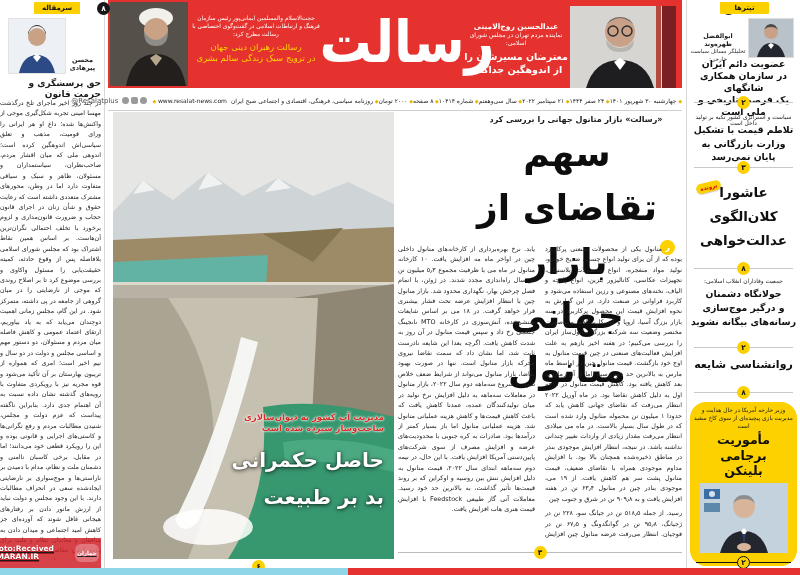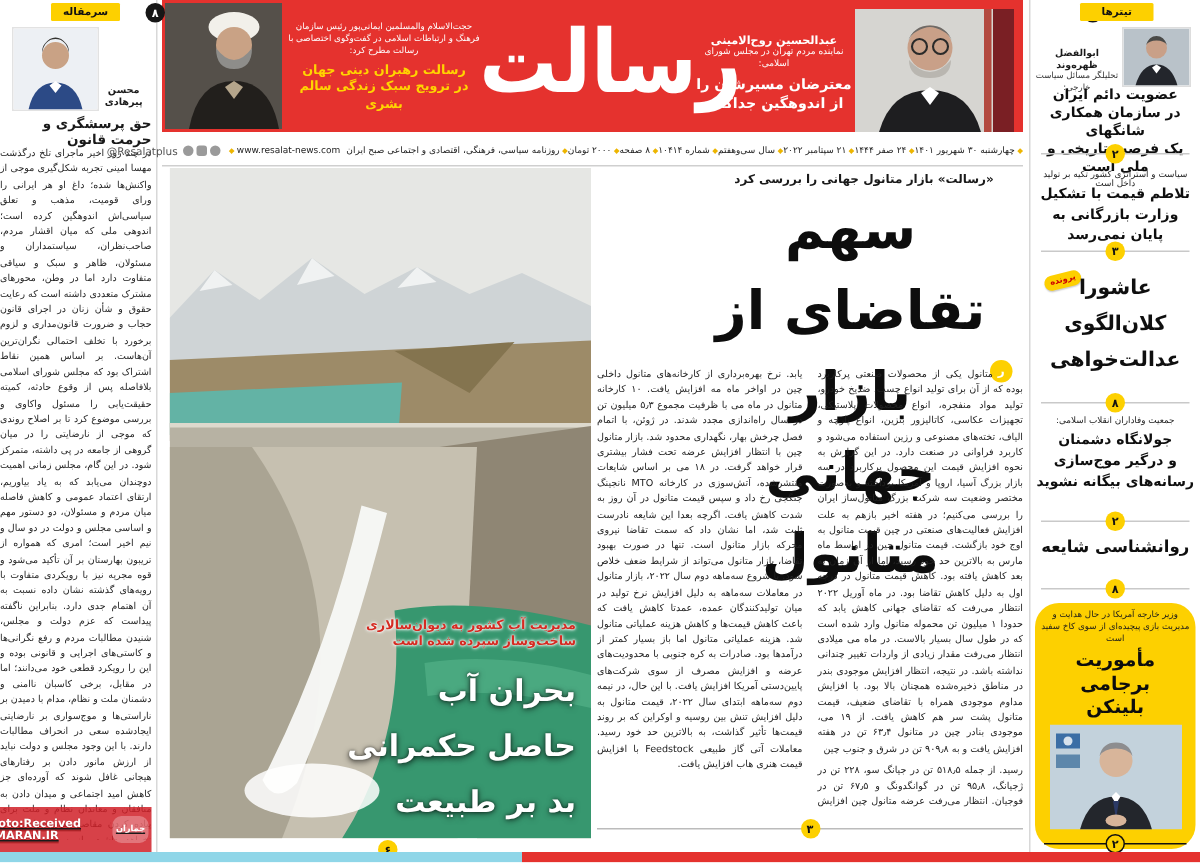--- a/index.html
+++ b/index.html
@@ -32,21 +32,21 @@
            font-weight:bold;display:flex;align-items:center;justify-content:center;flex:0 0 auto;}
   .wm-text{direction:ltr;text-align:left;color:#fff;font-weight:bold;font-size:7.5px;line-height:8.5px;
            text-shadow:0 1px 1px rgba(120,0,0,.6);}
   
   .vdiv{width:1px;background:#d8d8d8;top:0;height:568px;}
   
   .band{left:108px;top:0;width:574px;height:88px;background:#e5322e;overflow:hidden;}
   .cleric-photo{left:2px;top:2px;width:116px;height:84px;}
   .cleric-text{left:84px;top:14px;width:128px;text-align:center;}
   .cleric-kicker{color:#fff;font-size:5.8px;line-height:8.2px;}
-  .cleric-title{color:#ffd400;font-size:8.5px;line-height:11.5px;font-weight:bold;margin-top:3px;}
+  .cleric-title{color:#ffd400;font-size:8.5px;line-height:11.5px;font-weight:normal;margin-top:3px;}
   .logo{left:196px;top:-4px;width:206px;height:92px;color:#fff;font-size:52px;font-weight:bold;
         display:flex;align-items:center;justify-content:center;transform:scaleY(1.12);}
   .mp-text{left:352px;top:22px;width:112px;text-align:center;color:#ffffff;}
   .mp-name{font-size:7.5px;font-weight:bold;line-height:9px;}
   .mp-role{font-size:6px;line-height:8px;}
   .mp-title{font-size:9.5px;line-height:12.5px;font-weight:bold;margin-top:4px;}
   .mp-photo{left:462px;top:6px;width:106px;height:82px;}
   
   .dateline{left:108px;top:93px;width:574px;height:15px;display:flex;align-items:center;font-size:6px;color:#222;}
   .dateline .dli{white-space:nowrap;}
@@ -236,21 +236,20 @@
       <path d="M150,295 Q205,285 281,305 L281,447 L115,447 Q158,380 150,295 Z" fill="#37976f"></path>
       <path d="M170,330 Q220,322 281,338 L281,360 Q215,345 172,352 Z" fill="#4fae85" opacity="0.8"></path>
       <path d="M128,225 L145,230 Q120,330 85,410 Q70,425 62,408 Q105,325 128,225 Z" fill="#f8f9f7" opacity="0.95"></path>
       <ellipse cx="95" cy="415" rx="45" ry="18" fill="#ffffff" opacity="0.85"></ellipse>
     </svg>
     <div class="abs dam-kicker">
       <div>مدیریت آب کشور به دیوان‌سالاری</div>
       <div>ساخت‌وساز سپرده شده است</div>
     </div>
     <div class="abs dam-headline">
-      <div>بحران آب</div>
       <div>حاصل حکمرانی</div>
       <div>بد بر طبیعت</div>
     </div>
   </div>
   <div class="abs pgc dam-ref">۶</div>
 
   <div class="abs vdiv" style="left:686px"></div>
 
   <div class="abs sb">
     <div class="abs ytag sb-tag">تیترها</div>

